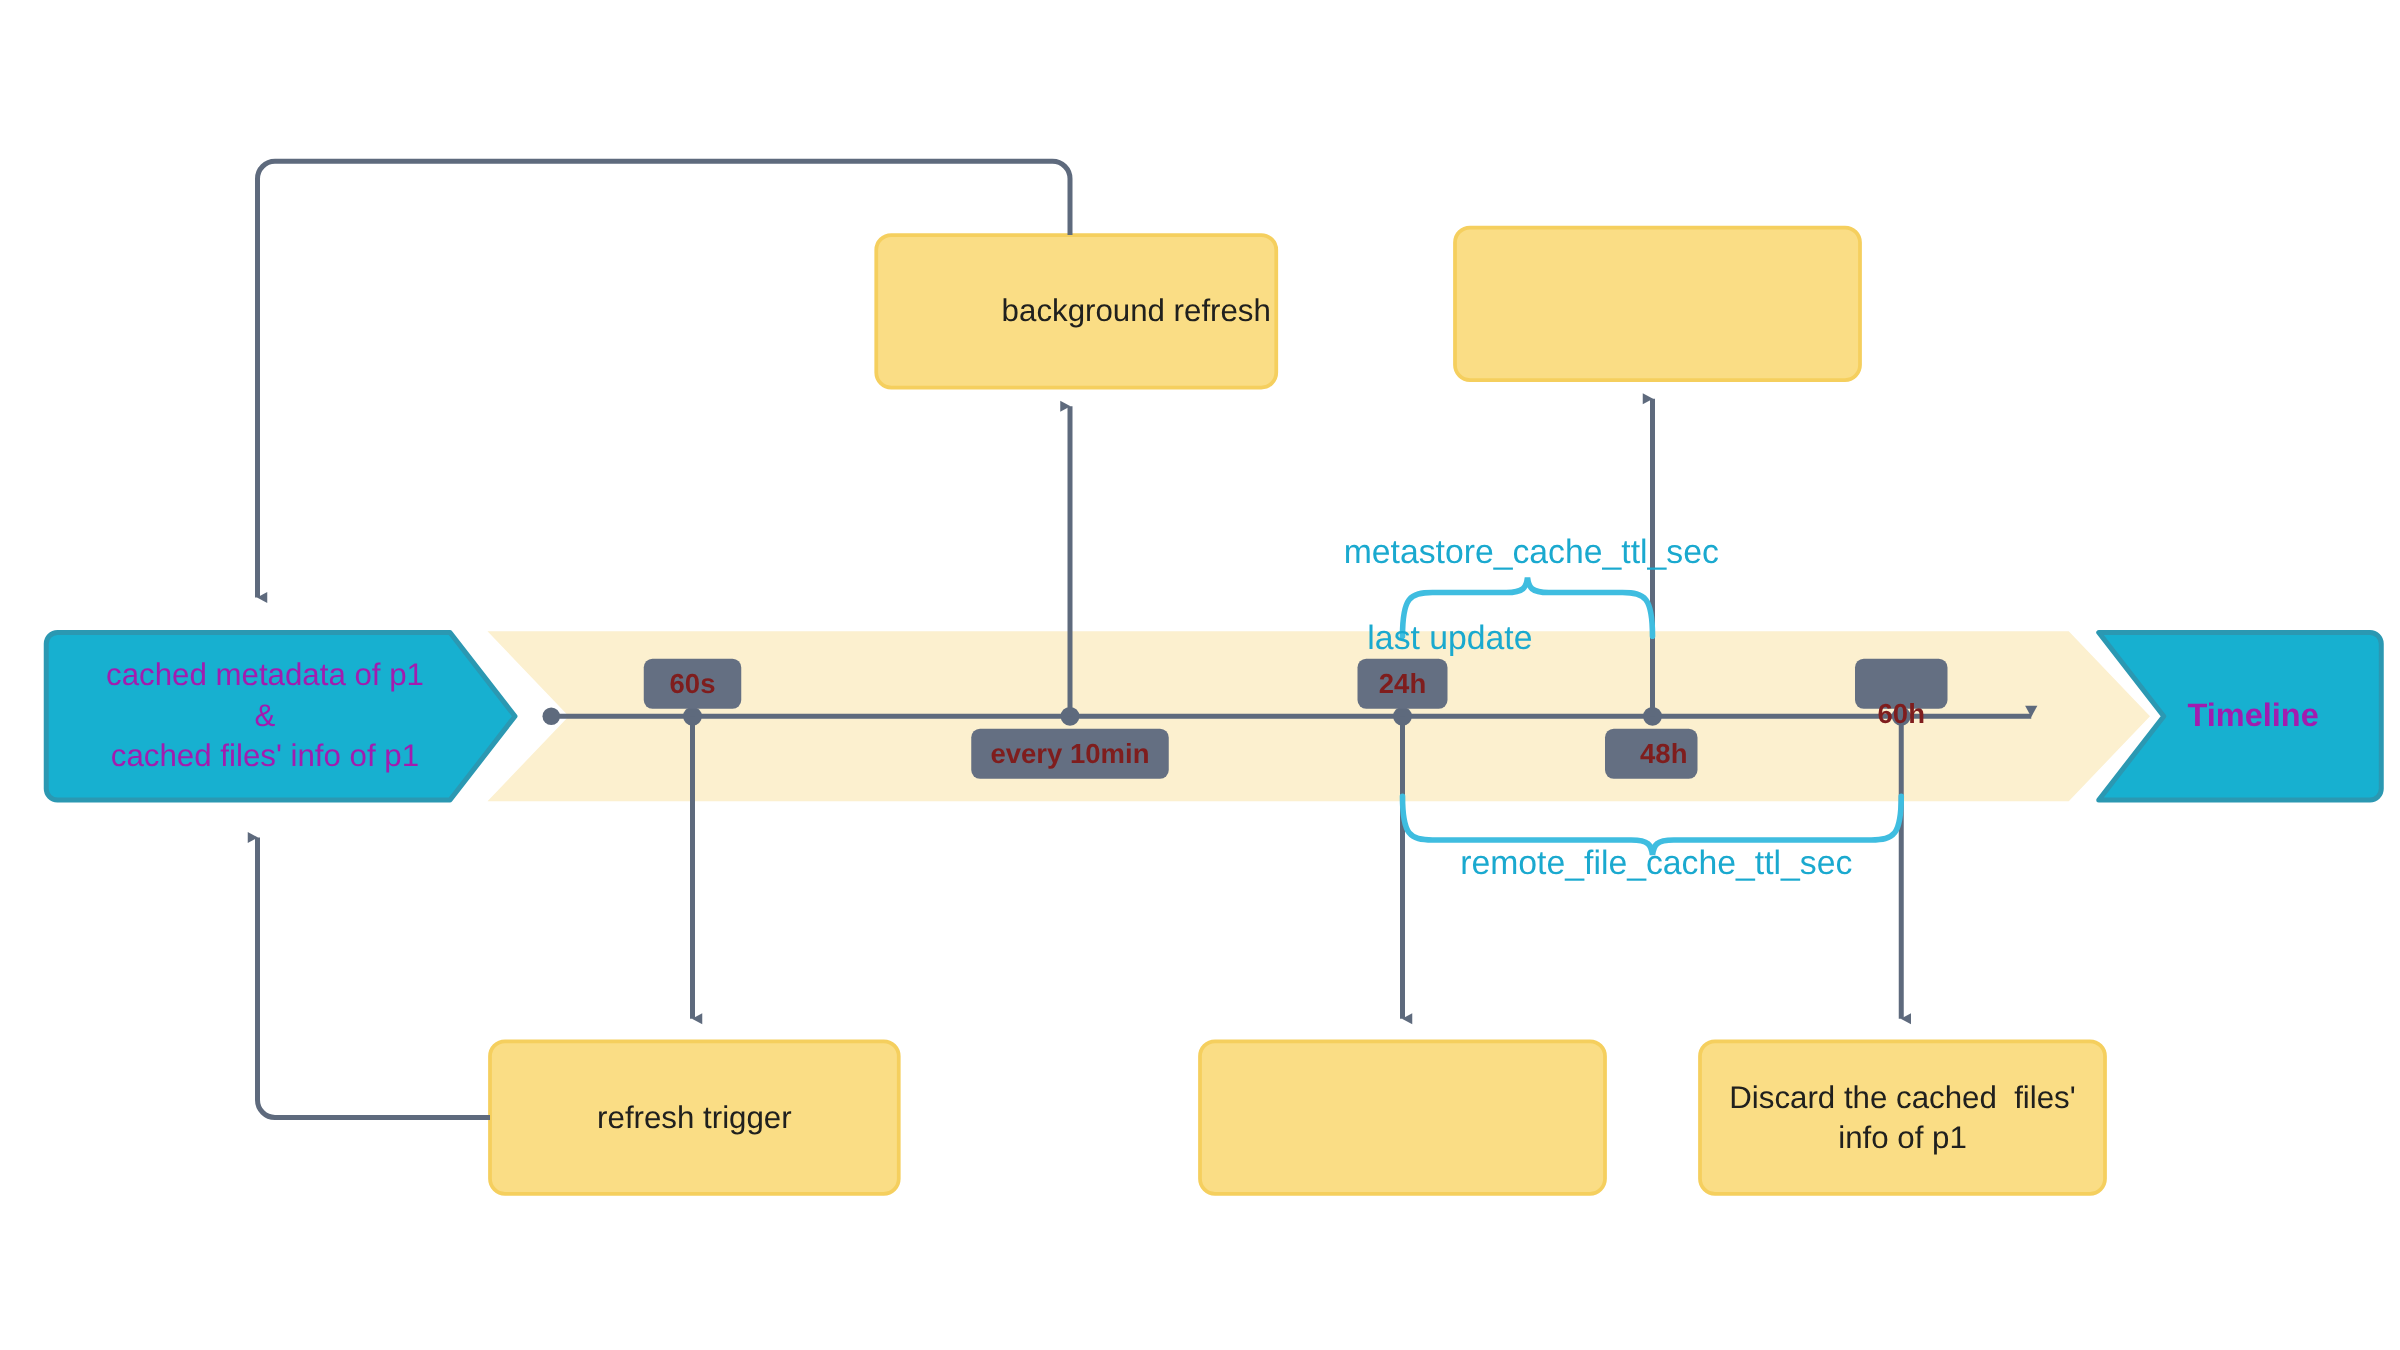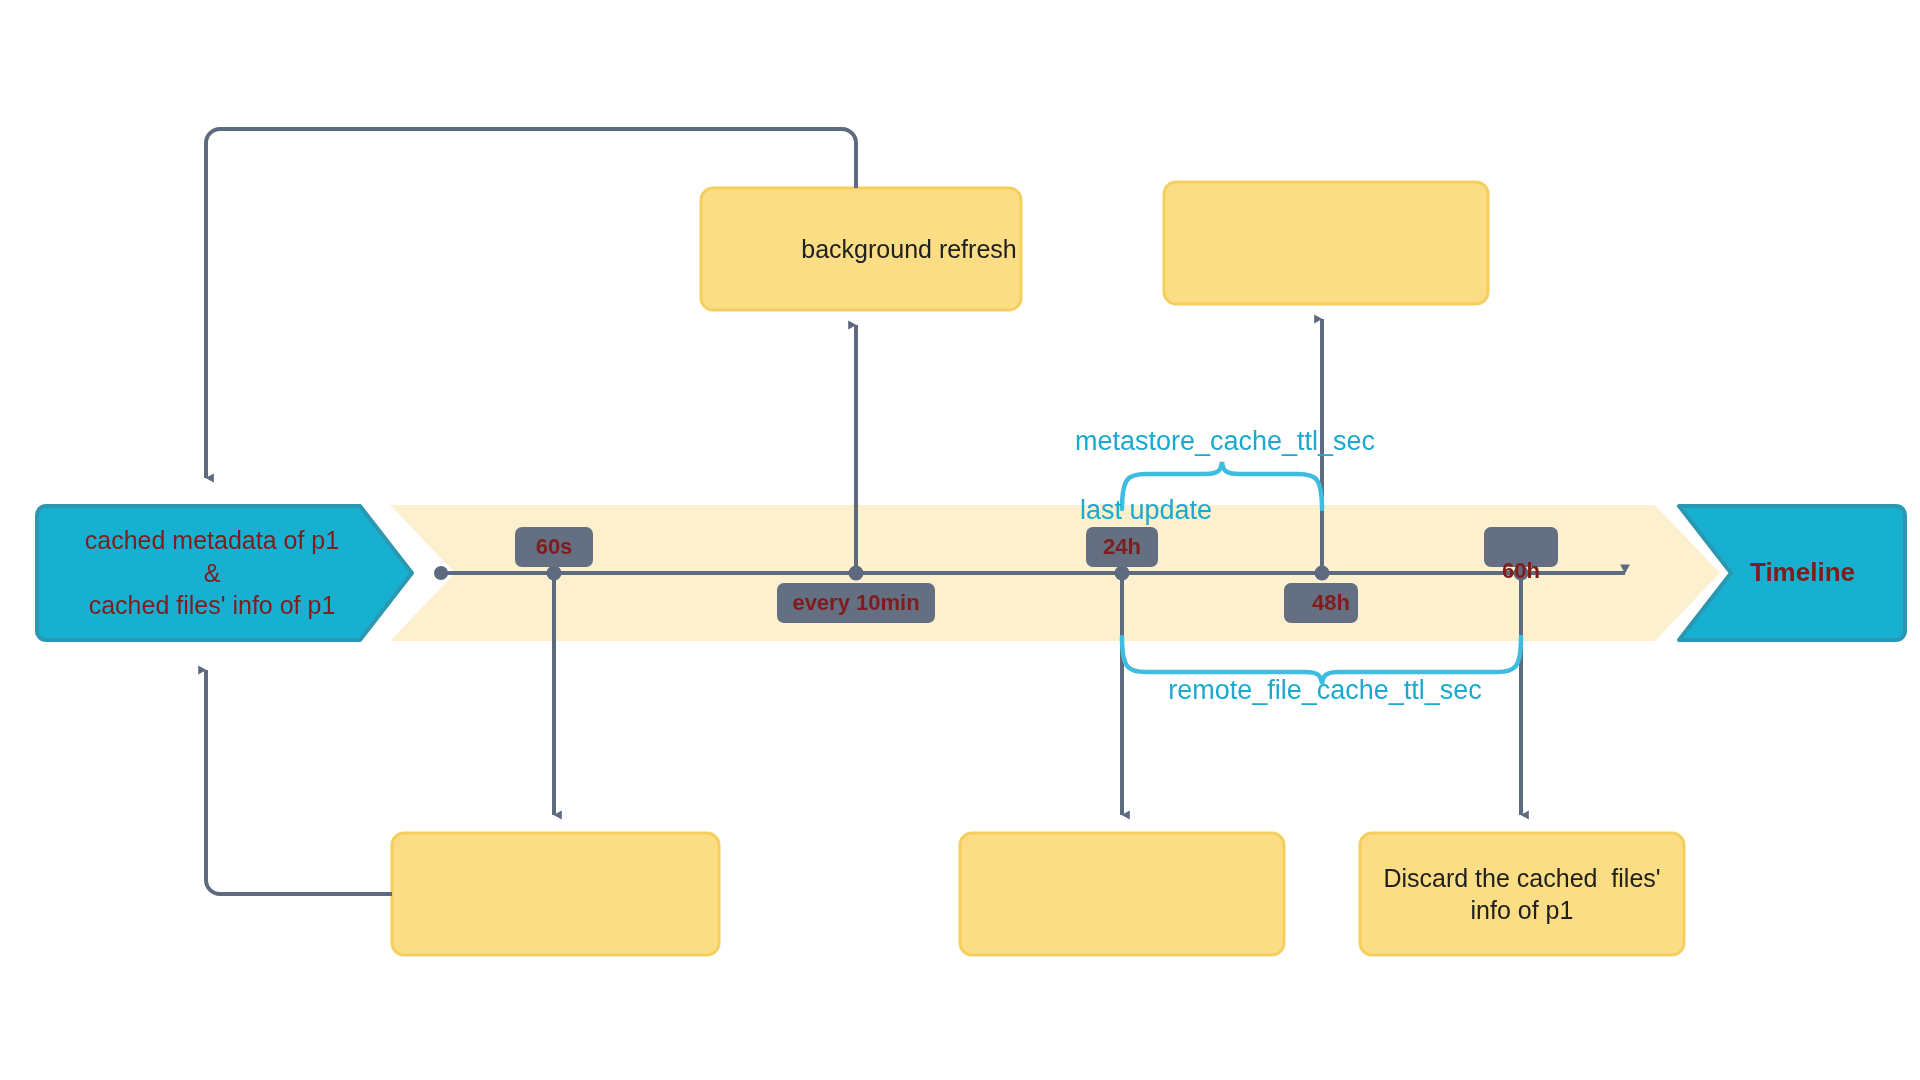--- a/index.html
+++ b/index.html
@@ -36,21 +36,21 @@
     text-align: center;
     line-height: 1.30;
     pointer-events: none;
     white-space: pre-wrap;
   }
   .yellow-label {
     color: #20201e;
     font-size: 25px;
   }
   .blue-label {
-    color: #7f1d1d;
+    color: #a21caf;
     font-size: 25px;
   }
   .badge-label {
     color: #7f1d1d;
     font-size: 22px;
     font-weight: 700;
   }
   .brace-label {
     color: #1aa9cf;
     font-size: 27px;
@@ -143,20 +143,23 @@
   </div>
 
   <div class="node-label blue-label" style="left:1700px; top:506px; width:205px; height:134px; font-weight:700; font-size:26px;">
     <span>Timeline</span>
   </div>
 
   <div class="node-label yellow-label" style="left:701px; top:188px; width:320px; height:122px;padding-left:48px;">
     <span>background refresh</span>
   </div>
 
+  <div class="node-label yellow-label" style="left:392px; top:833px; width:327px; height:122px;">
+    <span>refresh trigger</span>
+  </div>
   <div class="node-label yellow-label" style="left:1360px; top:833px; width:324px; height:122px;">
     <span>Discard the cached  files'
 info of p1</span>
   </div>
 
   <div class="node-label badge-label" style="left:515px; top:527px; width:78px; height:40px;">
     <span>60s</span>
   </div>
   <div class="node-label badge-label" style="left:777px; top:583px; width:158px; height:40px;">
     <span>every 10min</span>
@@ -164,21 +167,21 @@
   <div class="node-label badge-label" style="left:1086px; top:527px; width:72px; height:40px;">
     <span>24h</span>
   </div>
   <div class="node-label badge-label" style="left:1284px; top:583px; width:94px; height:40px;">
     <span>48h</span>
   </div>
   <div class="node-label badge-label" style="left:1484px; top:527px; width:74px; height:40px;margin-top:24px;">
     <span>60h</span>
   </div>
 
-  <div class="node-label brace-label" style="left:1016px; top:494px; width:210px; height:34px; justify-content:center;margin-left:25px;">
+  <div class="node-label brace-label" style="left:1016px; top:494px; width:210px; height:34px; justify-content:flex-end;">
     <span>last update</span>
   </div>
 
   <div class="node-label brace-label" style="left:1060px; top:424px; width:330px; height:36px;text-align:right;">
     <span>metastore_cache_ttl_sec</span>
   </div>
   <div class="node-label brace-label" style="left:1145px; top:673px; width:360px; height:36px;">
     <span>remote_file_cache_ttl_sec</span>
   </div>
 

